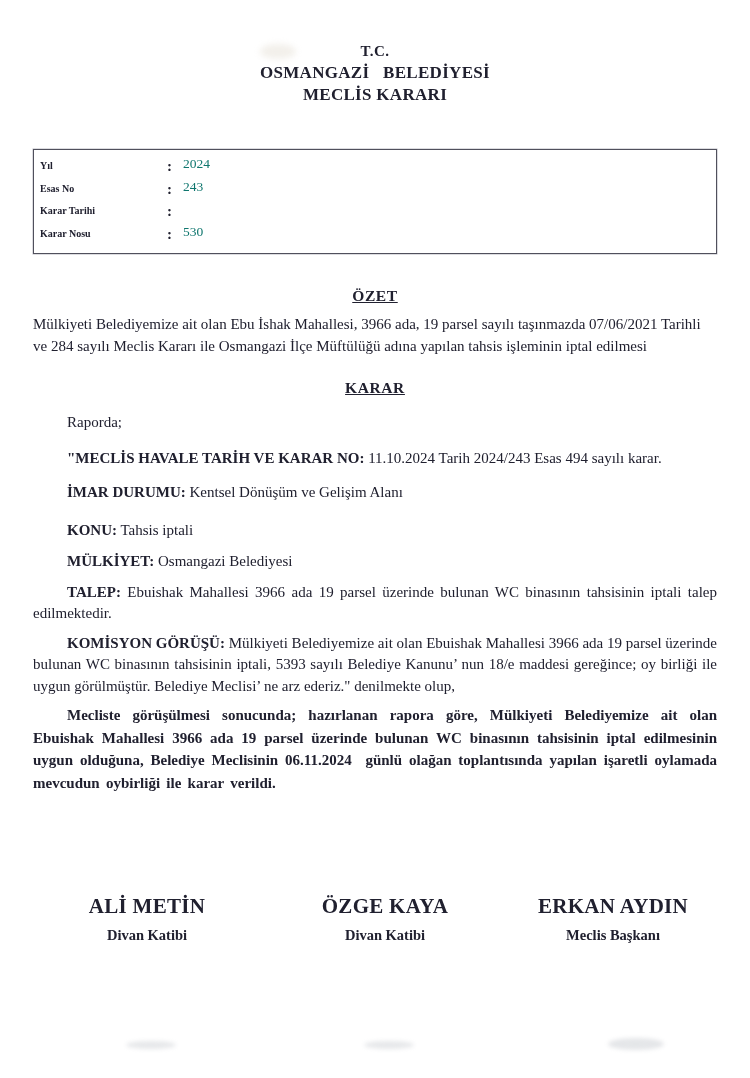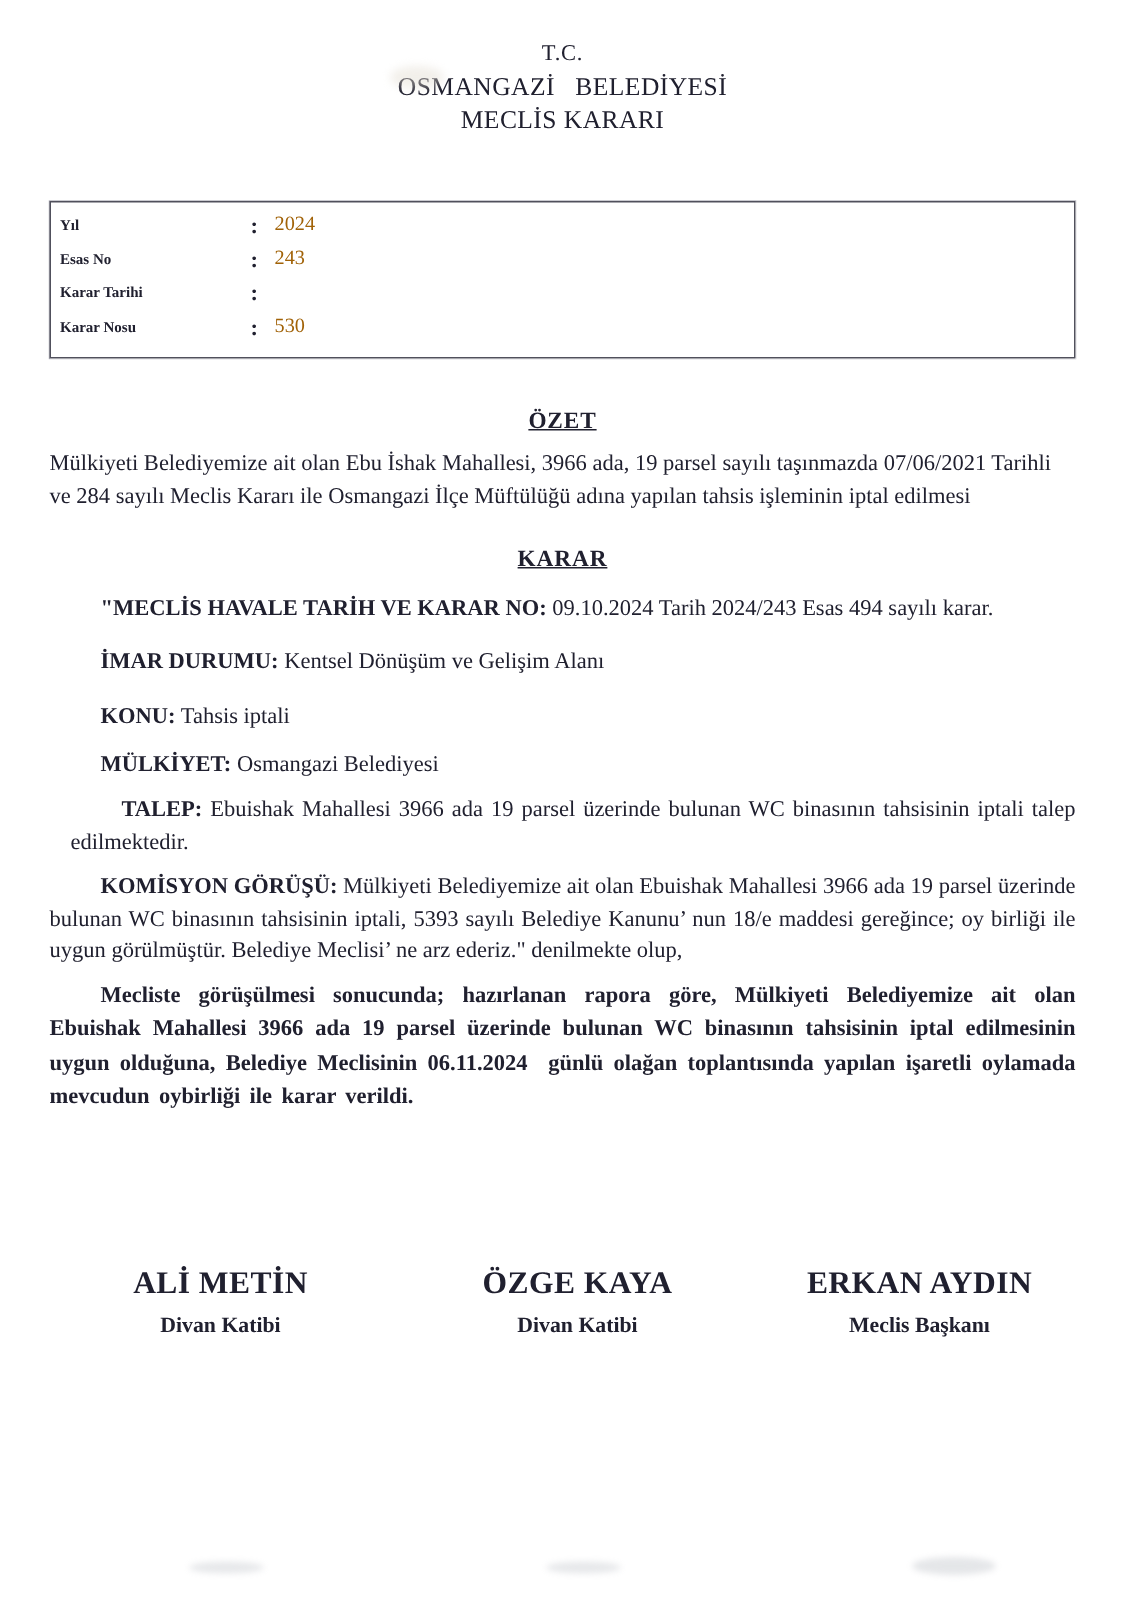--- a/index.html
+++ b/index.html
@@ -9,36 +9,36 @@
     margin:0 auto;
     background:#ffffff;
     font-family:"Liberation Serif","DejaVu Serif",serif;
     color:#20202f;
     overflow:hidden;
     box-sizing:border-box;
   }
   .content { padding:0 33px; }
 
   
-  .doc-header { padding-top:28px; text-align:center; font-weight:normal; }
+  .doc-header { padding-top:43px; text-align:center; font-weight:bold; }
   .hdr-line1 { font-size:15px; letter-spacing:0.5px; }
   .hdr-line2 { font-size:17px; margin-top:3px; white-space:pre-wrap; letter-spacing:0.3px; }
   .hdr-line3 { font-size:17px; margin-top:2px; letter-spacing:0.3px; }
 
   
   .info-table {
     margin-top:44px;
     border:1.6px solid #50505c;
     padding:5px 4px 8px 6px;
     box-shadow:0 0 0 0.5px #b9b9c0;
   }
   .info-row { display:grid; grid-template-columns:127px 16px 1fr; line-height:22.5px; }
   .info-label { font-weight:bold; font-size:10px; }
   .info-colon { font-weight:bold; font-size:15px; }
-  .info-value { font-size:13.5px; position:relative; top:-2px; color:#a16207; }
+  .info-value { font-size:13.5px; position:relative; top:-2px; color:#0f766e; }
 
   
   .section-title {
     text-align:center; font-weight:bold; font-size:15.5px;
     text-decoration:underline; letter-spacing:0.6px;
   }
   .ozet-title { margin-top:33px; }
   .karar-title { margin-top:22px; }
 
   p { margin:0; font-size:15px; line-height:21.5px; }
@@ -46,21 +46,21 @@
   .indent { text-indent:34px; }
   .just { text-align:justify; }
   .prews { white-space:pre-wrap; }
 
   .intro { margin-top:45px; }
   .raporda { margin-top:15px; }
   .fld-havale { margin-top:14px; }
   .fld-konu { margin-top:16px; }
   .fld-imar { margin-top:13px; }
   .fld-mulkiyet { margin-top:10px; }
-  .fld-talep { margin-top:9px;margin-left:14px; }
+  .fld-talep { margin-top:9px; }
   .fld-komisyon { margin-top:8px; }
   .fld b { font-size:15px; }
   .conclusion { margin-top:7px; font-weight:bold; line-height:22.5px; word-spacing:2.5px; }
 
   
   .signatures {
     margin-top:100px;
     display:grid;
     grid-template-columns:228px 248px 208px;
   }
@@ -109,22 +109,23 @@
         <span class="info-value">530</span>
       </div>
     </div>
 
     <div class="section-title ozet-title">ÖZET</div>
     <p class="ozet-body">Mülkiyeti Belediyemize ait olan Ebu İshak Mahallesi, 3966 ada, 19 parsel sayılı taşınmazda 07/06/2021 Tarihli ve 284 sayılı Meclis Kararı ile Osmangazi İlçe Müftülüğü adına yapılan tahsis işleminin iptal edilmesi</p>
 
     <div class="section-title karar-title">KARAR</div>
 
 
+    <p class="raporda indent">Raporda;</p>
 
-    <p class="fld fld-havale indent"><b>"MECLİS HAVALE TARİH VE KARAR NO:</b><span> 09.10.2024 Tarih 2024/243 Esas 494 sayılı karar.</span></p>
+    <p class="fld fld-havale indent"><b>"MECLİS HAVALE TARİH VE KARAR NO:</b><span> 11.10.2024 Tarih 2024/243 Esas 494 sayılı karar.</span></p>
 
     <p class="fld fld-imar indent"><b>İMAR DURUMU:</b><span> Kentsel Dönüşüm ve Gelişim Alanı</span></p>
 
     <p class="fld fld-konu indent"><b>KONU:</b><span> Tahsis iptali</span></p>
 
     <p class="fld fld-mulkiyet indent"><b>MÜLKİYET:</b><span> Osmangazi Belediyesi</span></p>
 
     <p class="fld fld-talep indent just"><b>TALEP:</b><span> Ebuishak Mahallesi 3966 ada 19 parsel üzerinde bulunan WC binasının tahsisinin iptali talep edilmektedir.</span></p>
 
     <p class="fld fld-komisyon indent just"><b>KOMİSYON GÖRÜŞÜ:</b><span> Mülkiyeti Belediyemize ait olan Ebuishak Mahallesi 3966 ada 19 parsel üzerinde bulunan WC binasının tahsisinin iptali, 5393 sayılı Belediye Kanunu’ nun 18/e maddesi gereğince; oy birliği ile uygun görülmüştür. Belediye Meclisi’ ne arz ederiz." denilmekte olup,</span></p>

